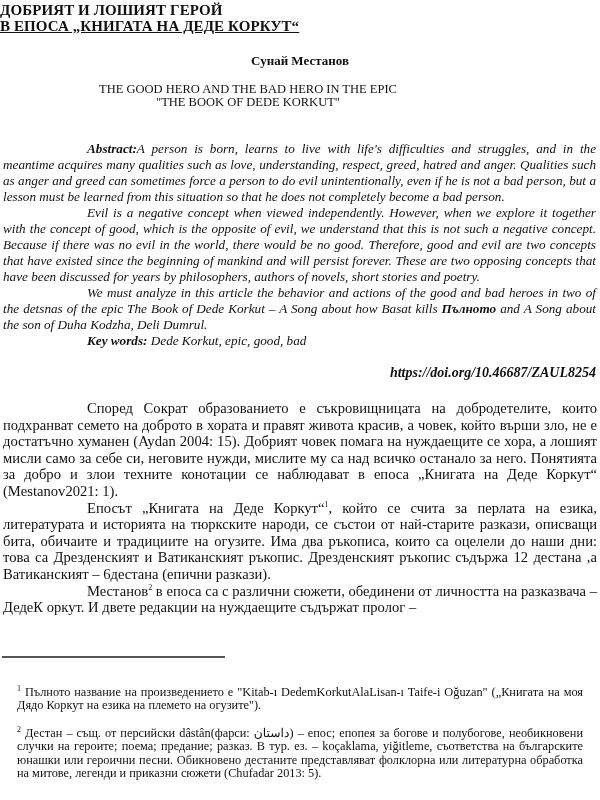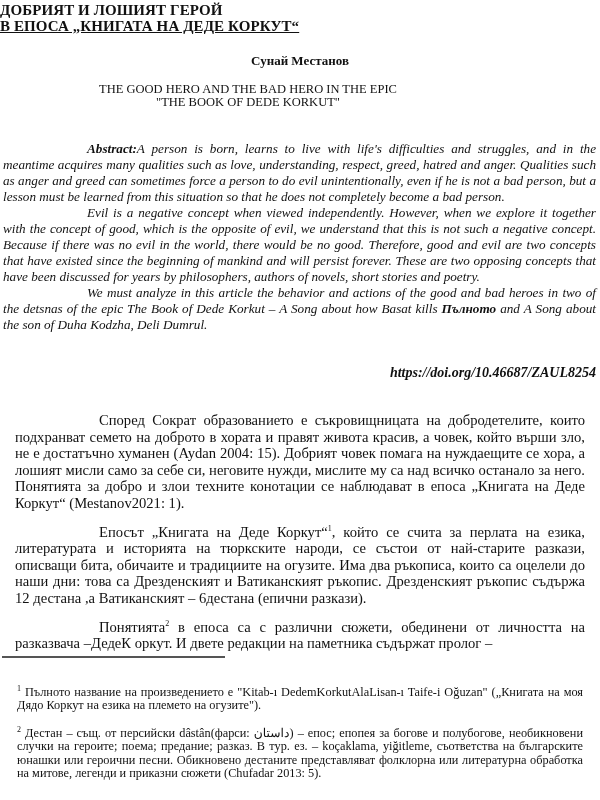--- a/index.html
+++ b/index.html
@@ -11,21 +11,21 @@
   .author-bg { position: absolute; top: 53px; left: 0; width: 600px; text-align: center; font-weight: bold; font-size: 13px; }
   .en-title { position: absolute; left: 0; width: 496px; text-align: center; font-size: 12.5px; line-height: 13px; font-family: "Liberation Serif", serif; }
   .e1 { top: 83px; } .e2 { top: 96px; } .e3 { top: 109px; }
   .abstract { position: absolute; left: 3px; width: 593px; font-style: italic; font-size: 13.2px; line-height: 16px; text-align: justify; text-align-last: left; }
   .abstract p { margin: 0; text-indent: 84px; text-align: justify; }
   .abstract .kw { text-indent: 84px; }
   .abs-block { top: 141px; }
   b.lbl { font-weight: bold; }
   .doi { position: absolute; top: 365px; right: 4px; font-weight: bold; font-style: italic; font-size: 14px; margin-left: 35px; }
   .body-text { position: absolute; top: 400px; left: 3px; width: 594px; font-size: 14.6px; line-height: 16.6px; }
-  .body-text p { margin: 12px; text-indent: 84px; text-align: justify; }
+  .body-text p { margin: 0; text-indent: 84px; text-align: justify; }
   sup { font-size: 8px; line-height: 0; vertical-align: super; }
   .fn-rule { position: absolute; top: 656px; left: 2px; width: 223px; height: 2px; background: #555; }
   .footnotes { position: absolute; top: 672px; left: 3px; width: 594px; font-size: 12.3px; line-height: 13.4px; }
   .footnotes p { margin: 14px; text-align: justify; }
   .page-num { position: absolute; top: 804px; left: 0; width: 572px; text-align: center; font-size: 13px; }
 </style>
 </head>
 <body>
 
 <div class="page">
@@ -33,28 +33,29 @@
   <div class="title t2">В ЕПОСА „КНИГАТА НА ДЕДЕ КОРКУТ“</div>
   <div class="author-bg">Сунай Местанов</div>
 
   <div class="en-title e1">THE GOOD HERO AND THE BAD HERO IN THE EPIC</div>
   <div class="en-title e2">"THE BOOK OF DEDE KORKUT"</div>
 
   <div class="abstract abs-block">
     <p><b class="lbl">Abstract:</b><span>A person is born, learns to live with life's difficulties and struggles, and in the meantime acquires many qualities such as love, understanding, respect, greed, hatred and anger. Qualities such as anger and greed can sometimes force a person to do evil unintentionally, even if he is not a bad person, but a lesson must be learned from this situation so that he does not completely become a bad person.</span></p>
     <p>Evil is a negative concept when viewed independently. However, when we explore it together with the concept of good, which is the opposite of evil, we understand that this is not such a negative concept. Because if there was no evil in the world, there would be no good. Therefore, good and evil are two concepts that have existed since the beginning of mankind and will persist forever. These are two opposing concepts that have been discussed for years by philosophers, authors of novels, short stories and poetry.</p>
     <p><span>We must analyze in this article the behavior and actions of the good and bad heroes in two of the detsnas of the epic The Book of Dede Korkut – A Song about how Basat kills </span><b>Пълното</b><span> and A Song about the son of Duha Kodzha, Deli Dumrul.</span></p>
+    <p class="kw"><b class="lbl">Key words:</b><span> Dede Korkut, epic, good, bad</span></p>
   </div>
 
   <div class="doi">https://doi.org/10.46687/ZAUL8254</div>
 
   <div class="body-text">
     <p>Според Сократ образованието е съкровищницата на добродетелите, които подхранват семето на доброто в хората и правят живота красив, а човек, който върши зло, не е достатъчно хуманен (Aydan 2004: 15). Добрият човек помага на нуждаещите се хора, а лошият мисли само за себе си, неговите нужди, мислите му са над всичко останало за него. Понятията за добро и злои техните конотации се наблюдават в епоса „Книгата на Деде Коркут“ (Mestanov2021: 1).</p>
     <p><span>Епосът „Книгата на Деде Коркут“</span><sup>1</sup><span>, който се счита за перлата на езика, литературата и историята на тюркските народи, се състои от най-старите разкази, описващи бита, обичаите и традициите на огузите. Има два ръкописа, които са оцелели до наши дни: това са Дрезденският и Ватиканският ръкопис. Дрезденският ръкопис съдържа 12 дестана ,а Ватиканският – 6дестана (епични разкази).</span></p>
-    <p><span>Понятията</span><sup>2</sup><span> в епоса са с различни сюжети, обединени от личността на разказвача –ДедеК оркут. И двете редакции на паметника съдържат пролог –</span></p>
+    <p><span>Местанов</span><sup>2</sup><span> в епоса са с различни сюжети, обединени от личността на разказвача –ДедеК оркут. И двете редакции на нуждаещите съдържат пролог –</span></p>
   </div>
 
   <div class="fn-rule"></div>
 
   <div class="footnotes">
     <p><sup>1</sup><span> Пълното название на произведението е "Kitab-ı DedemKorkutAlaLisan-ı Taife-i Oğuzan" („Книгата на моя Дядо Коркут на езика на племето на огузите").</span></p>
     <p><sup>2</sup><span> Дестан – същ. от персийски dâstân(фарси: داستان) – епос; епопея за богове и полубогове, необикновени случки на героите; поема; предание; разказ. В тур. ез. – koçaklama, yiğitleme, съответства на българските юнашки или героични песни. Обикновено дестаните представляват фолклорна или литературна обработка на митове, легенди и приказни сюжети (Chufadar 2013: 5).</span></p>
   </div>
 
   <div class="page-num">422</div>

